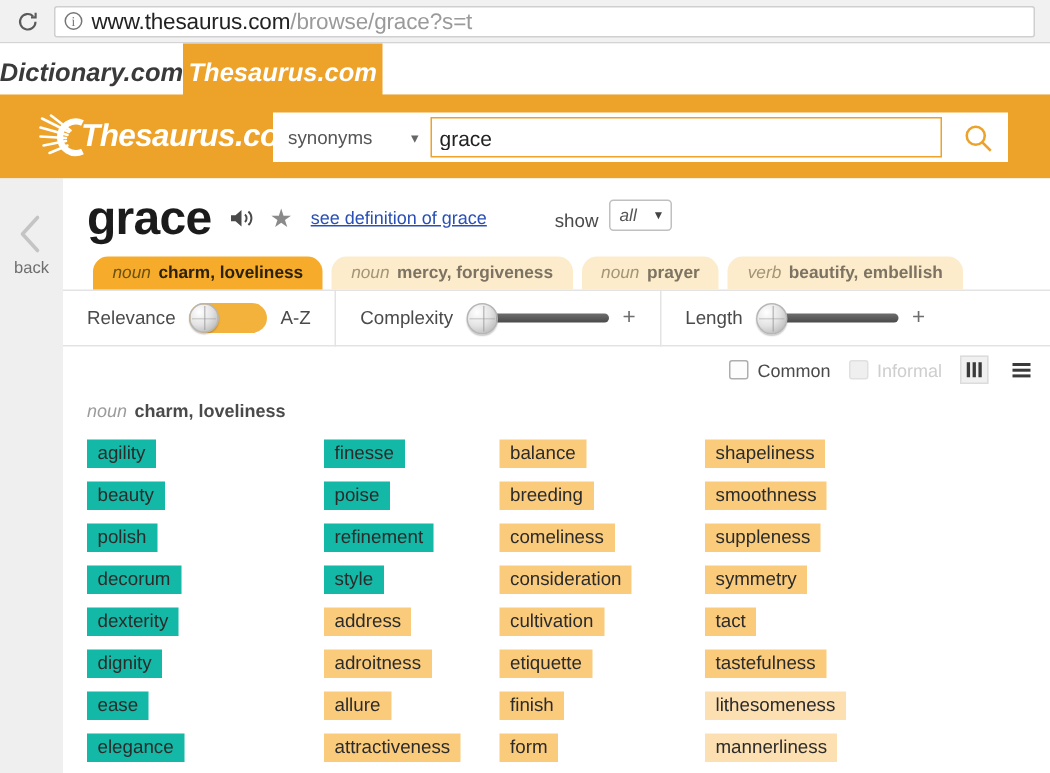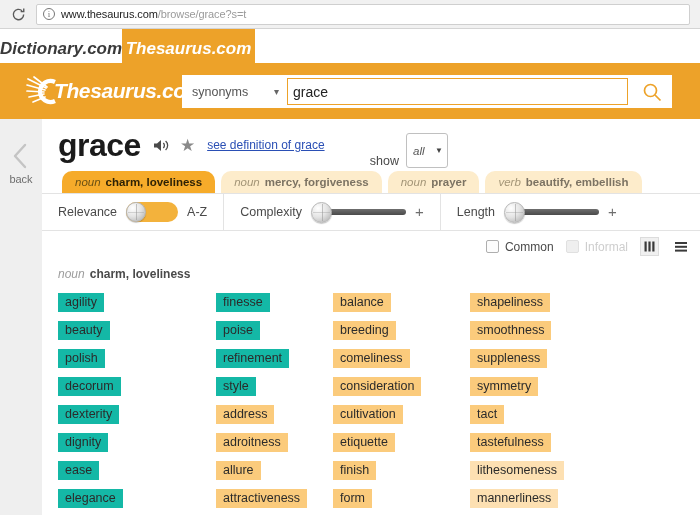--- a/index.html
+++ b/index.html
@@ -26,21 +26,21 @@
     background: #ffffff; border: 1px solid #cfcfcf; border-radius: 2px;
     display: flex; align-items: center; padding: 0 6px;
   }
   .info-icon {
     width: 12px; height: 12px; flex: 0 0 auto; margin-right: 6px;
     border: 1px solid #767676; border-radius: 50%;
     font-size: 9px; line-height: 10px; text-align: center;
     color: #767676; font-family: "Liberation Serif", serif;
   }
   .url-text {
-    font-size: 11px; color: #9a9a9a; white-space: nowrap;
+    font-size: 15px; color: #9a9a9a; white-space: nowrap;
     letter-spacing: -0.1px;
   }
   .url-text .host { color: #222222; }
 
   
   .site-tabs {
     position: absolute; left: 0; top: 29px; width: 700px; height: 34px;
     background: #ffffff;
   }
   .site-tab {
@@ -125,21 +125,21 @@
   .see-def {
     margin-left: 12px; font-size: 12px; color: #2a4fb5;
     text-decoration: underline; cursor: pointer;
   }
   .show-wrap {
     position: absolute; right: 252px; top: 14px;
     display: flex; align-items: flex-end;
   }
   .show-label { font-size: 12.5px; color: #4a4a4a; margin-right: 7px; }
   .show-select {
-    width: 42px; height: 35px; border: 1px solid #c0c0c0; border-radius: 3px;
+    width: 42px; height: 21px; border: 1px solid #c0c0c0; border-radius: 3px;
     background: #ffffff; display: flex; align-items: center;
     justify-content: space-between; padding: 0 4px 0 6px; cursor: pointer;
   }
   .show-select .val { font-size: 11.5px; color: #555555; font-style: italic; }
   .show-select .caret { font-size: 8px; color: #444444; }
 
   
   .sense-tabs {
     position: relative; height: 22px; padding-left: 20px;
     display: flex; align-items: flex-end; gap: 6px;

